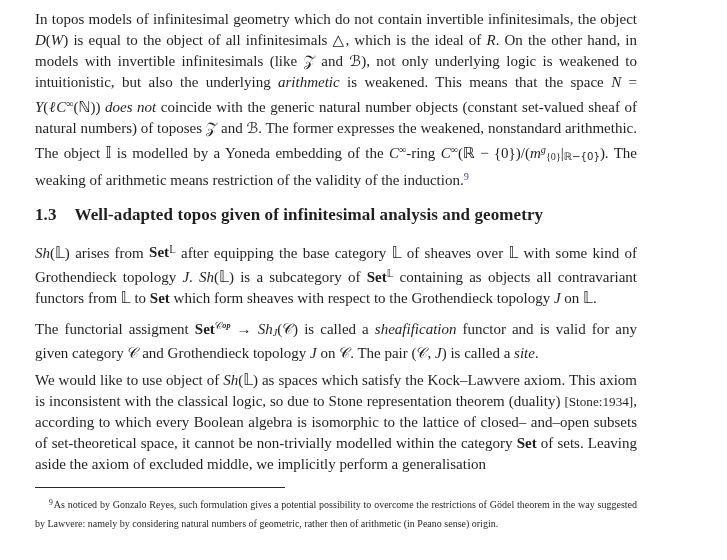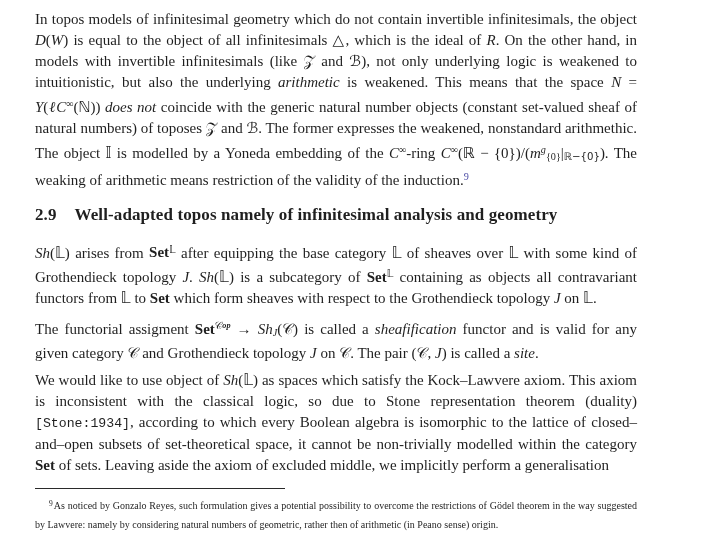--- a/index.html
+++ b/index.html
@@ -34,21 +34,21 @@
     font-size: 17px;
     line-height: 20px;
     font-weight: bold;
     margin: 14px 0 14px 0;
     letter-spacing: 0.1px;
   }
   .secnum { display: inline-block; margin-right: 18px; }
   .i   { font-style: italic; }
   .b   { font-weight: bold; margin-top: 19px; }
   .mono {
-    font-family: Liberation Mono, monospace;
+    font-family: Liberation Serif, serif;
     font-size: 0.88em;
   }
   .bb, .scr, .bbsup, .bbsub, .scrsup {
     font-family: "DejaVu Sans", "DejaVu Serif", serif;
   }
   .sup    { font-size: 0.68em; vertical-align: 0.45em; }
   .supi   { font-size: 0.68em; vertical-align: 0.45em; font-style: italic; }
   .supsup { font-size: 0.55em; vertical-align: 0.65em; font-style: italic; font-weight: bold; }
   .sub    { font-size: 0.68em; vertical-align: -0.2em; }
   .subi   { font-size: 0.68em; vertical-align: -0.2em; font-style: italic; }
@@ -81,21 +81,21 @@
   }
 </style>
 </head>
 <body>
 
 <div class="page">
 
   <p class="body first"><span>In topos models of infinitesimal geometry which do not contain invertible infinitesimals, the object </span><span class="i">D</span><span>(</span><span class="i">W</span><span>) is equal to the object of all infinitesimals </span><span class="bb">△</span><span>, which is the ideal of </span><span class="i">R</span><span>. On the other hand, in models with invertible infinitesimals (like </span><span class="scr">𝒵</span><span> and </span><span class="scr">ℬ</span><span>), not only underlying logic is weakened to intuitionistic, but also the underlying </span><span class="i">arithmetic</span><span> is weakened. This means that the space </span><span class="i">N</span><span> = </span><span class="i">Y</span><span>(</span><span class="i">ℓC</span><span class="sup">∞</span><span>(</span><span class="bb">ℕ</span><span>)) </span><span class="i">does not</span><span> coincide with the generic natural number objects (constant set-valued sheaf of natural numbers) of toposes </span><span class="scr">𝒵</span><span> and </span><span class="scr">ℬ</span><span>. The former expresses the weakened, nonstandard arithmethic. The object </span><span class="bb">𝕀</span><span> is modelled by a Yoneda embedding of the </span><span class="i">C</span><span class="sup">∞</span><span>-ring </span><span class="i">C</span><span class="sup">∞</span><span>(</span><span class="bb">ℝ</span><span> − {0})/(</span><span class="i">m</span><span class="supi">g</span><span class="sub">{0}</span><span>|</span><span class="bbsub">ℝ−{0}</span><span>). The weaking of arithmetic means restriction of the validity of the induction.</span><span class="fnlink">9</span></p>
 
   <h2 class="heading">
-    <span class="secnum">2.9</span><span>Well-adapted topos namely of infinitesimal analysis and geometry</span>
+    <span class="secnum">1.3</span><span>Well-adapted topos given of infinitesimal analysis and geometry</span>
   </h2>
 
   <p class="body"><span class="i">Sh</span><span>(</span><span class="bb">𝕃</span><span>) arises from </span><span class="b">Set</span><span class="bbsup">𝕃</span><span> after equipping the base category </span><span class="bb">𝕃</span><span> of sheaves over </span><span class="bb">𝕃</span><span> with some kind of Grothendieck topology </span><span class="i">J</span><span>. </span><span class="i">Sh</span><span>(</span><span class="bb">𝕃</span><span>) is a subcategory of </span><span class="b">Set</span><span class="bbsup">𝕃</span><span> containing as objects all contravariant functors from </span><span class="bb">𝕃</span><span> to </span><span class="b">Set</span><span> which form sheaves with respect to the Grothendieck topology </span><span class="i">J</span><span> on </span><span class="bb">𝕃</span><span>.</span></p>
 
   <p class="body"><span>The functorial assigment </span><span class="b">Set</span><span class="scrsup">𝒞</span><span class="supsup">op</span><span> → </span><span class="i">Sh</span><span class="subi">J</span><span>(</span><span class="scr">𝒞</span><span>) is called a </span><span class="i">sheafification</span><span> functor and is valid for any given category </span><span class="scr">𝒞</span><span> and Grothendieck topology </span><span class="i">J</span><span> on </span><span class="scr">𝒞</span><span>. The pair (</span><span class="scr">𝒞</span><span>, </span><span class="i">J</span><span>) is called a </span><span class="i">site</span><span>.</span></p>
 
   <p class="body"><span>We would like to use object of </span><span class="i">Sh</span><span>(</span><span class="bb">𝕃</span><span>) as spaces which satisfy the Kock–Lawvere axiom. This axiom is inconsistent with the classical logic, so due to Stone representation theorem (duality) </span><span class="mono">[Stone:1934]</span><span>, according to which every Boolean algebra is isomorphic to the lattice of closed– and–open subsets of set-theoretical space, it cannot be non-trivially modelled within the category </span><span class="b">Set</span><span> of sets. Leaving aside the axiom of excluded middle, we implicitly perform a generalisation</span></p>
 
   <div class="fnrule"></div>
 

